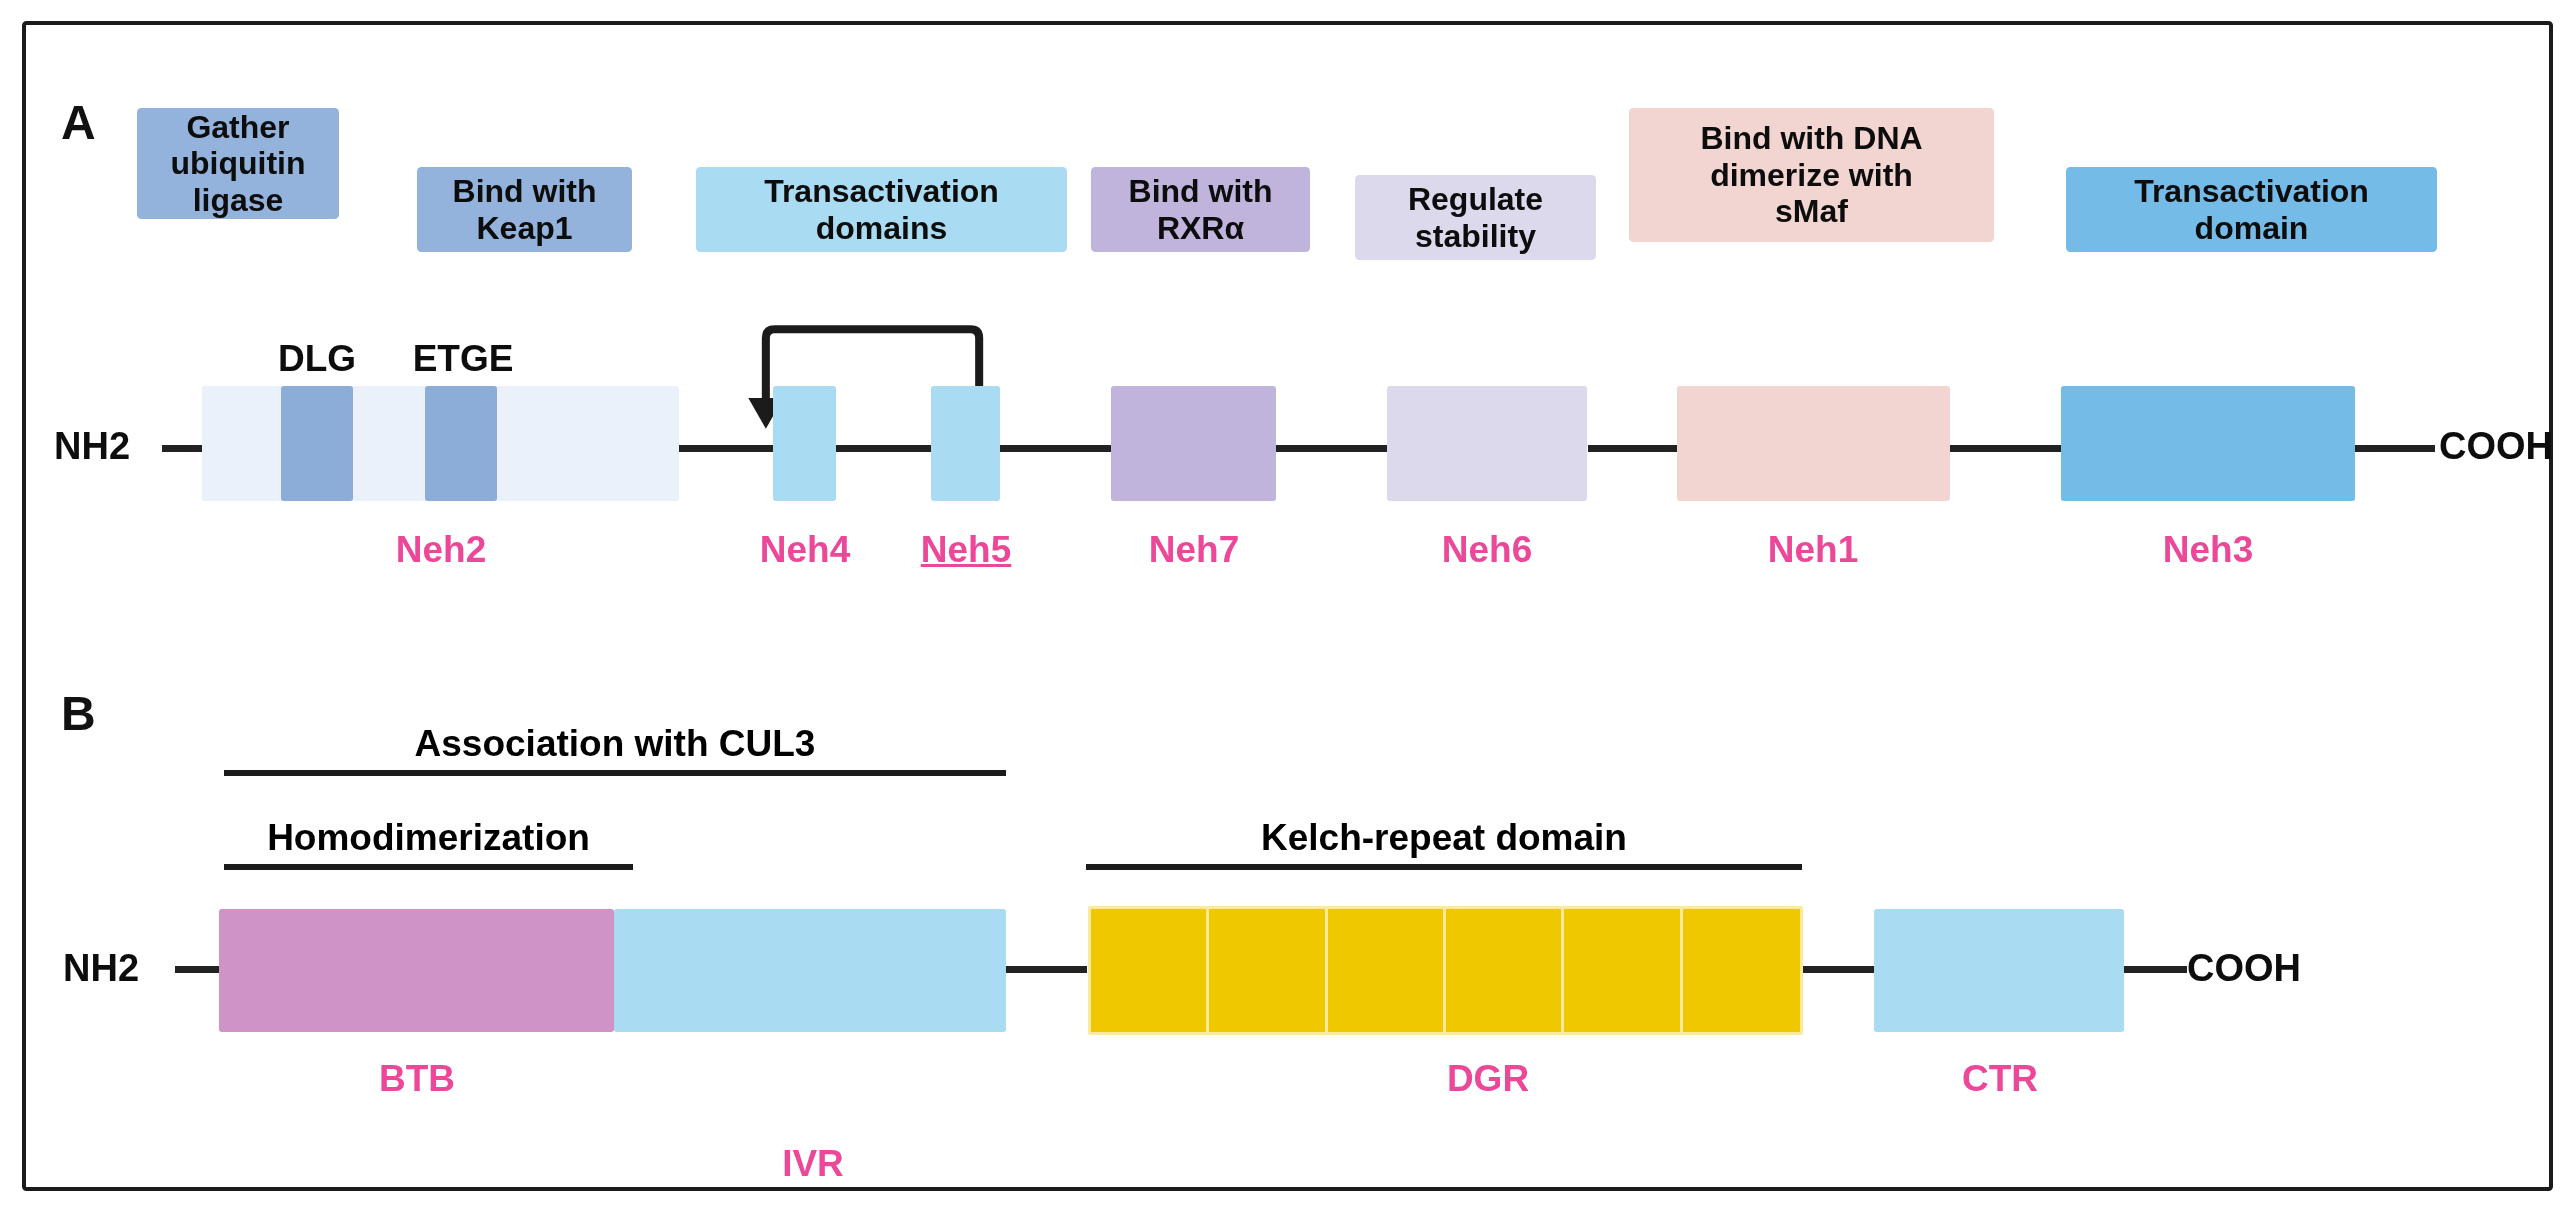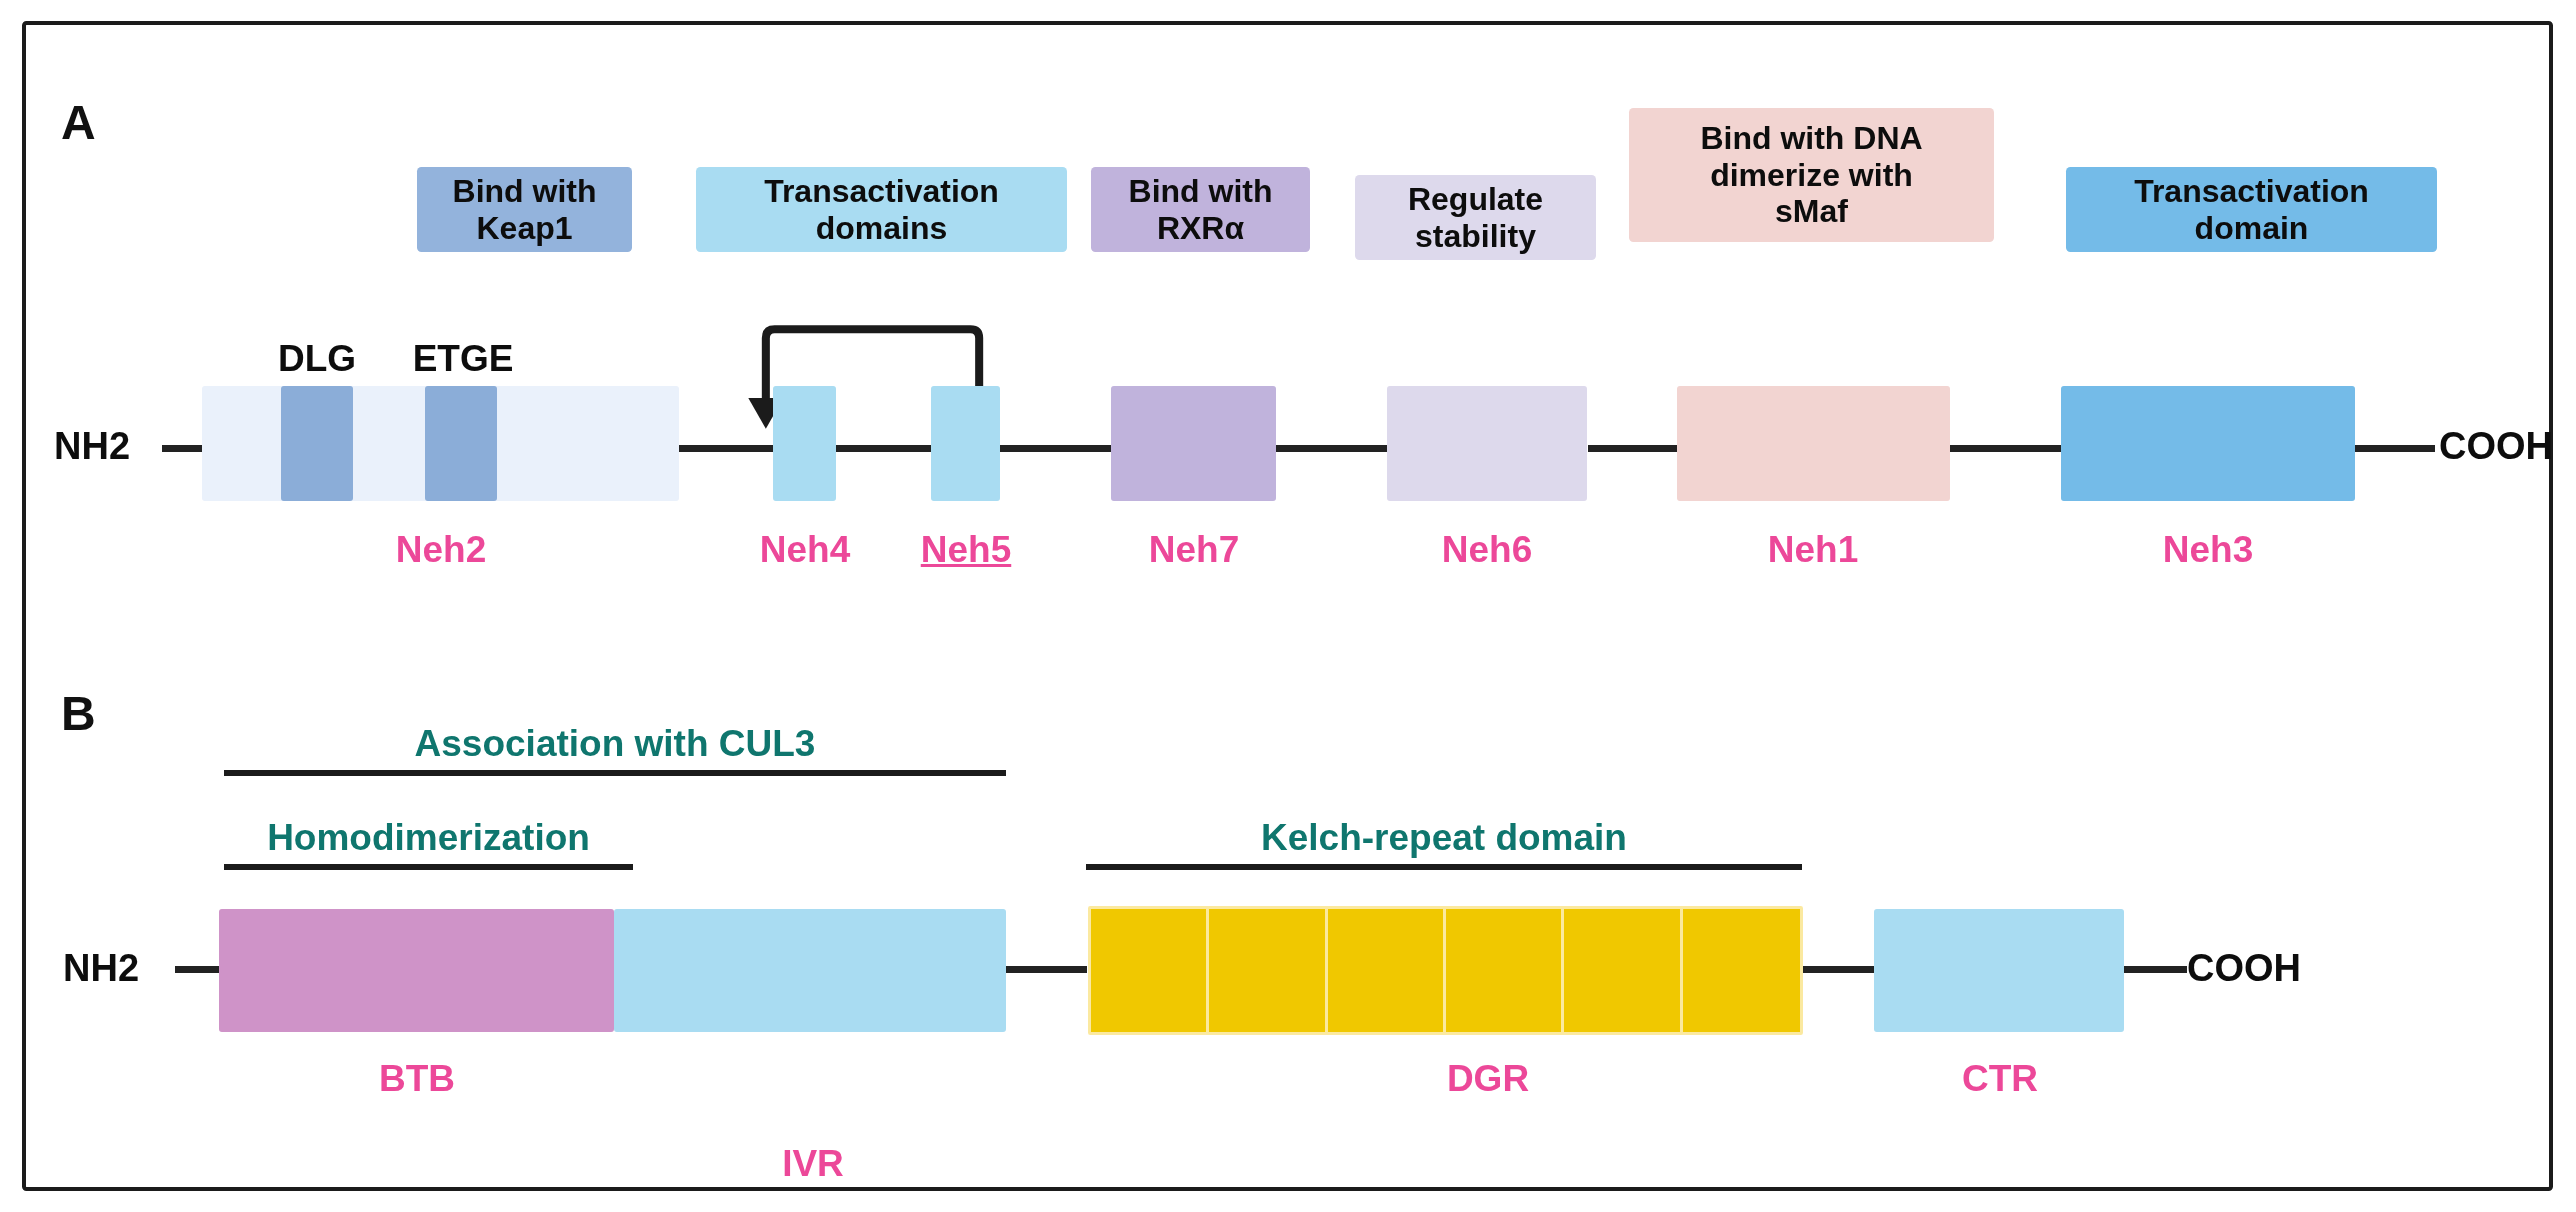--- a/index.html
+++ b/index.html
@@ -83,21 +83,21 @@
   }
 
   
   .annot{
     position:absolute;
     text-align:center;
   }
   .annot-text{
     font-size:37px;
     font-weight:bold;
-    color:#0f766e;
+    color:#000000;
     white-space:nowrap;
     display:block;
     line-height:1.05;
   }
   .annot-rule{
     display:block;
     height:5.1px;
     background:#1b1b1b;
     margin-top:6.6px;
     width:100%;
@@ -114,20 +114,23 @@
   svg.bracket{position:absolute;overflow:visible;}
 </style>
 </head>
 <body>
 
 <div id="figure">
   <div id="frame"></div>
 
   <div class="panel-letter" style="left:61px;top:95px;">A</div>
 
+  <div class="desc-box" style="left:137px;top:108px;width:202px;height:111px;background:#93b3dc;">Gather
+ubiquitin
+ligase</div>
 
   <div class="desc-box" style="left:417px;top:167px;width:215px;height:85px;background:#93b3dc;">Bind with
 Keap1</div>
 
   <div class="desc-box" style="left:696px;top:167px;width:371px;height:85px;background:#a9dcf2;">Transactivation
 domains</div>
 
   <div class="desc-box" style="left:1091px;top:167px;width:219px;height:85px;background:#c0b3dc;">Bind with
 RXRα</div>
 

